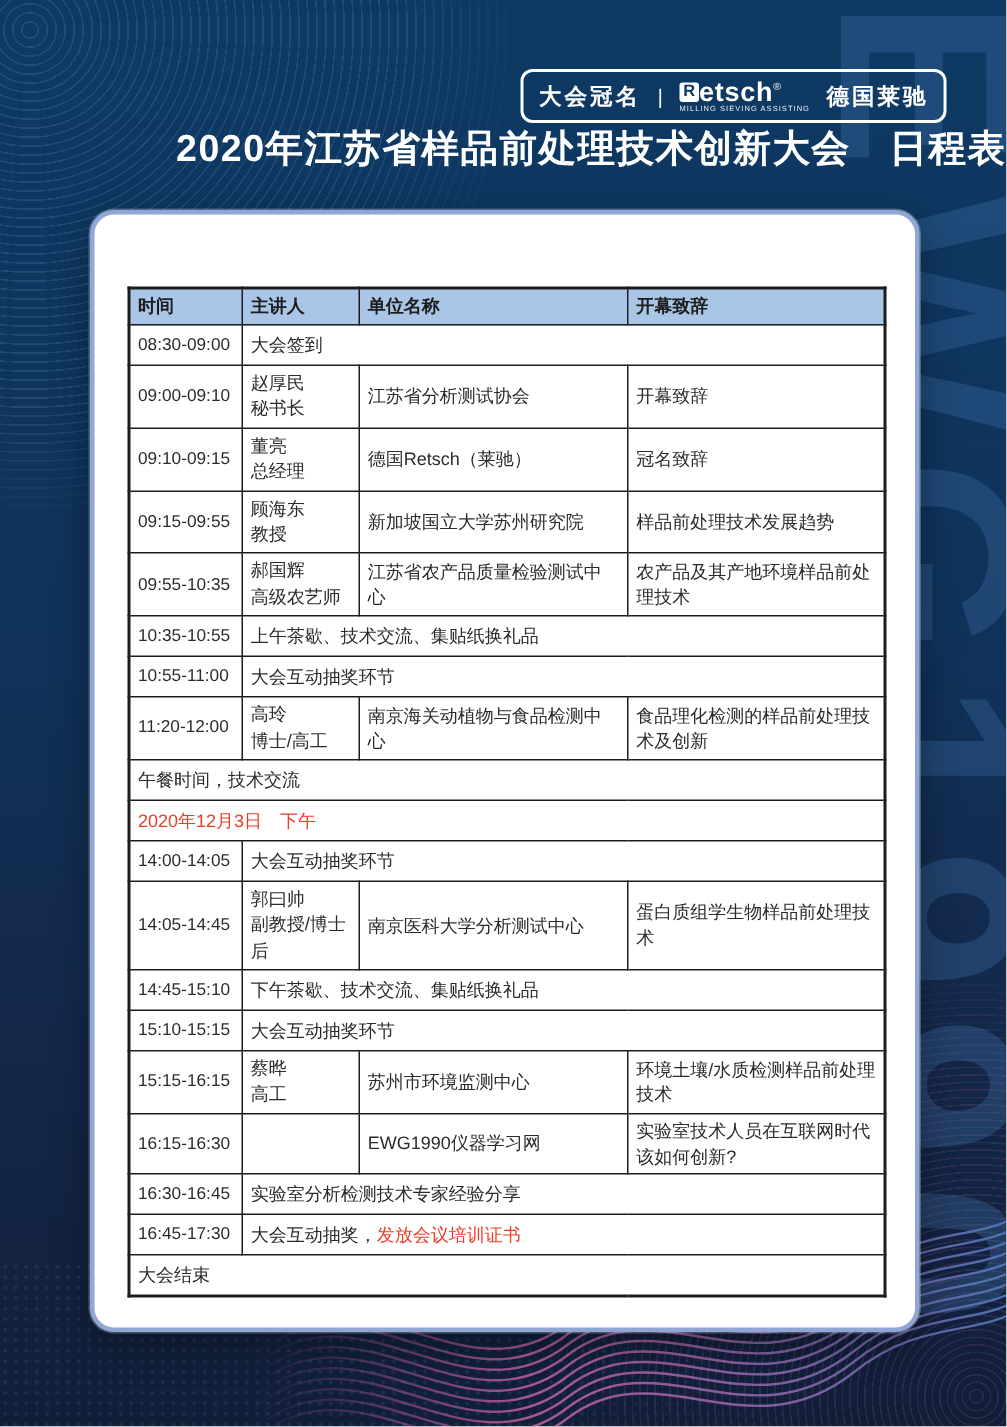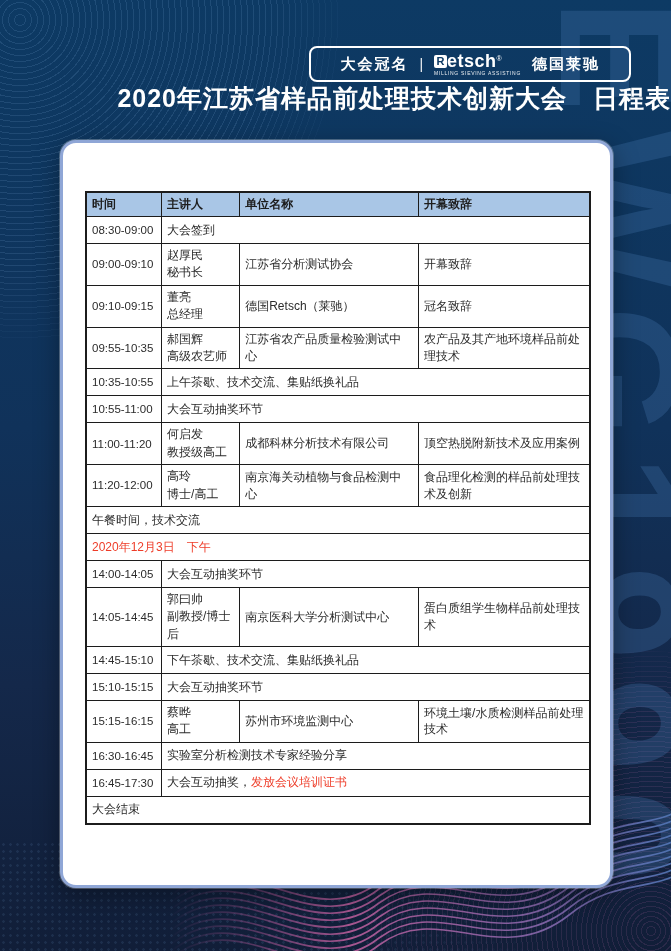--- a/index.html
+++ b/index.html
@@ -35,21 +35,21 @@
   .watermark{
     position:absolute;top:450px;left:618px;transform:translate(-50%,-50%) rotate(90deg);
     font-size:168px;font-weight:bold;letter-spacing:18px;white-space:nowrap;
     color:rgba(70,120,176,.30);z-index:1;user-select:none;
   }
   .waves{position:absolute;right:-18px;bottom:-16px;z-index:1;}
 
   
   .badge{
     position:absolute;top:46px;right:40px;height:32px;z-index:3;
-    display:flex;align-items:center;gap:11px;padding:0 29px;
+    display:flex;align-items:center;gap:11px;padding:0 10px;
     border:2px solid #ffffff;border-radius:8px;color:#fff;
   }
   .badge-label,.badge-brand{font-size:15px;font-weight:bold;letter-spacing:2px;}
   .badge-divider{font-size:14px;font-weight:300;opacity:.95;}
   .logo{display:flex;flex-direction:column;align-items:flex-start;line-height:1;}
   .logo-top{display:flex;align-items:center;}
   .logo-r{width:13px;height:13px;background:#fff;color:#0d3a64;font-weight:bold;font-size:11px;
     display:flex;align-items:center;justify-content:center;border-radius:2px;}
   .logo-rest{font-weight:bold;font-size:18px;letter-spacing:.5px;}
   .logo-reg{font-size:7px;margin-top:-6px;}
@@ -162,46 +162,46 @@
             <tr>
               <td class="time">09:10-09:15</td>
               <td class="speaker">
                 <div>董亮</div>
                 <div>总经理</div>
               </td>
               <td>德国Retsch（莱驰）</td>
               <td>冠名致辞</td>
             </tr>
             <tr>
+              <td class="time">09:15-09:55</td>
+              <td class="speaker">
+                <div>顾海东</div>
+                <div>教授</div>
+              </td>
+              <td>新加坡国立大学苏州研究院</td>
+              <td>样品前处理技术发展趋势</td>
+            </tr>
+            <tr>
               <td class="time">09:55-10:35</td>
               <td class="speaker">
                 <div>郝国辉</div>
                 <div>高级农艺师</div>
               </td>
               <td>江苏省农产品质量检验测试中心</td>
               <td>农产品及其产地环境样品前处理技术</td>
             </tr>
             <tr>
               <td class="time">10:35-10:55</td>
               <td colspan="3"><span>上午茶歇、技术交流、集贴纸换礼品</span></td>
             </tr>
             <tr>
               <td class="time">10:55-11:00</td>
               <td colspan="3"><span>大会互动抽奖环节</span></td>
             </tr>
             <tr>
-              <td class="time">11:00-11:20</td>
-              <td class="speaker">
-                <div>何启发</div>
-                <div>教授级高工</div>
-              </td>
-              <td>成都科林分析技术有限公司</td>
-              <td>顶空热脱附新技术及应用案例</td>
-            </tr>
-            <tr>
               <td class="time">11:20-12:00</td>
               <td class="speaker">
                 <div>高玲</div>
                 <div>博士/高工</div>
               </td>
               <td>南京海关动植物与食品检测中心</td>
               <td>食品理化检测的样品前处理技术及创新</td>
             </tr>
             <tr>
               <td colspan="4">午餐时间，技术交流</td>
@@ -231,20 +231,26 @@
               <td colspan="3"><span>大会互动抽奖环节</span></td>
             </tr>
             <tr>
               <td class="time">15:15-16:15</td>
               <td class="speaker">
                 <div>蔡晔</div>
                 <div>高工</div>
               </td>
               <td>苏州市环境监测中心</td>
               <td>环境土壤/水质检测样品前处理技术</td>
+            </tr>
+            <tr>
+              <td class="time">16:15-16:30</td>
+              <td class="speaker"></td>
+              <td>EWG1990仪器学习网</td>
+              <td>实验室技术人员在互联网时代该如何创新?</td>
             </tr>
             <tr>
               <td class="time">16:30-16:45</td>
               <td colspan="3"><span>实验室分析检测技术专家经验分享</span></td>
             </tr>
             <tr>
               <td class="time">16:45-17:30</td>
               <td colspan="3"><span>大会互动抽奖，</span><span class="red">发放会议培训证书</span></td>
             </tr>
             <tr>

